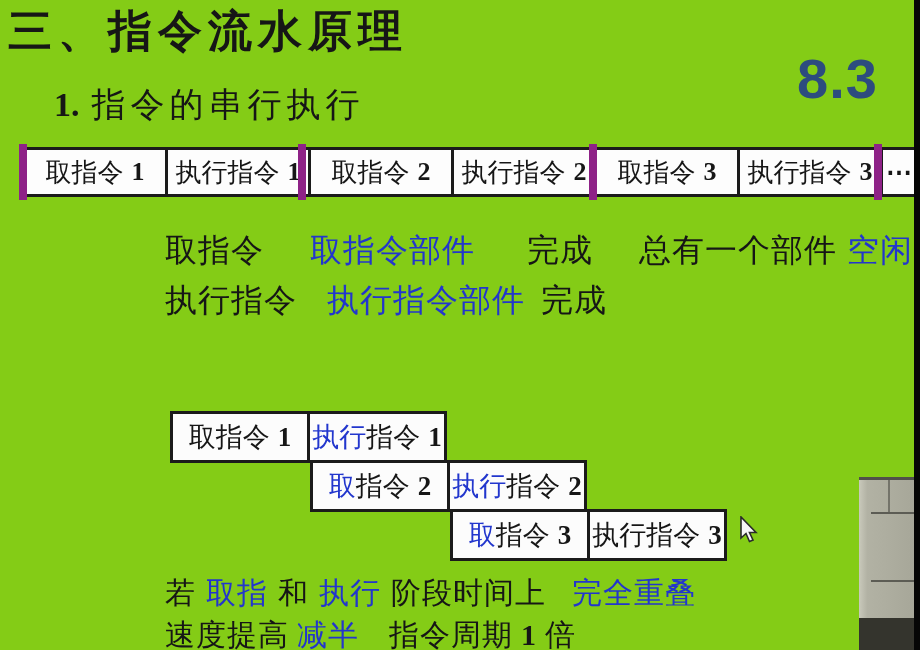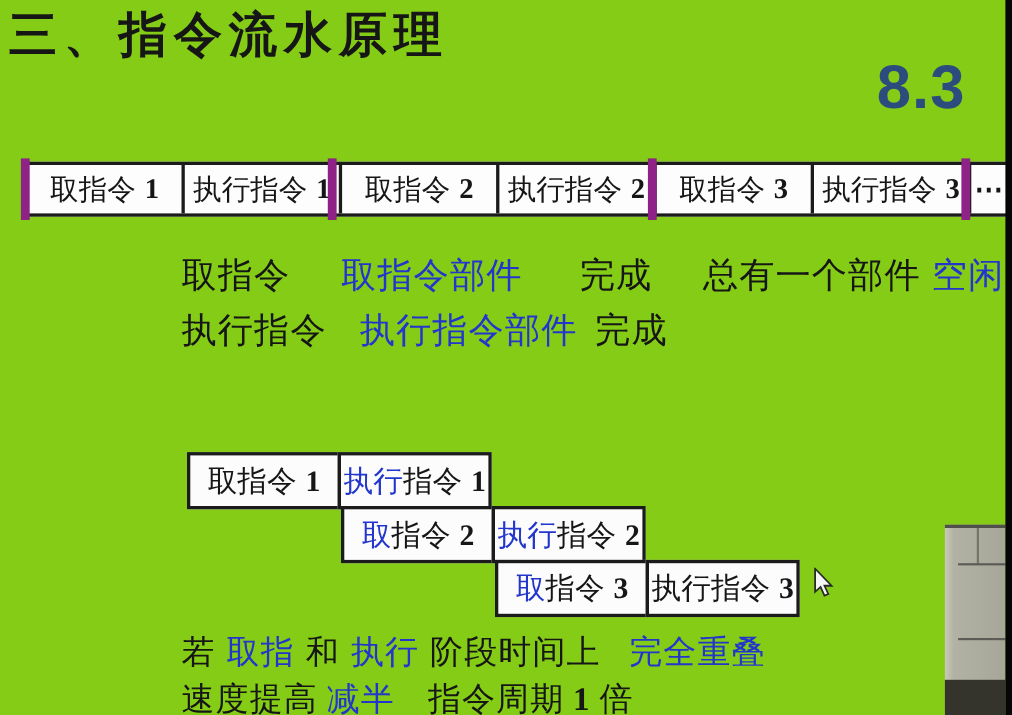--- a/index.html
+++ b/index.html
@@ -78,20 +78,23 @@
   .cursor { position:absolute; left:740px; top:516px; z-index:5; }
 </style>
 </head>
 <body>
 
 <div class="slide">
 
   <div class="page-title">三、指令流水原理</div>
   <div class="corner-num">8.3</div>
 
+  <div class="heading" id="h1">
+    <span class="num">1.</span><span>指令的串行执行</span>
+  </div>
 
   <div class="serial-row">
     <div class="scell">
         <span style="margin-right: 8px;">取指令</span>
         <span style="font-weight: bold;">1</span>
       </div>
     <div class="scell">
         <span style="margin-right: 8px;">执行指令</span>
         <span style="font-weight: bold;">1</span>
       </div>

